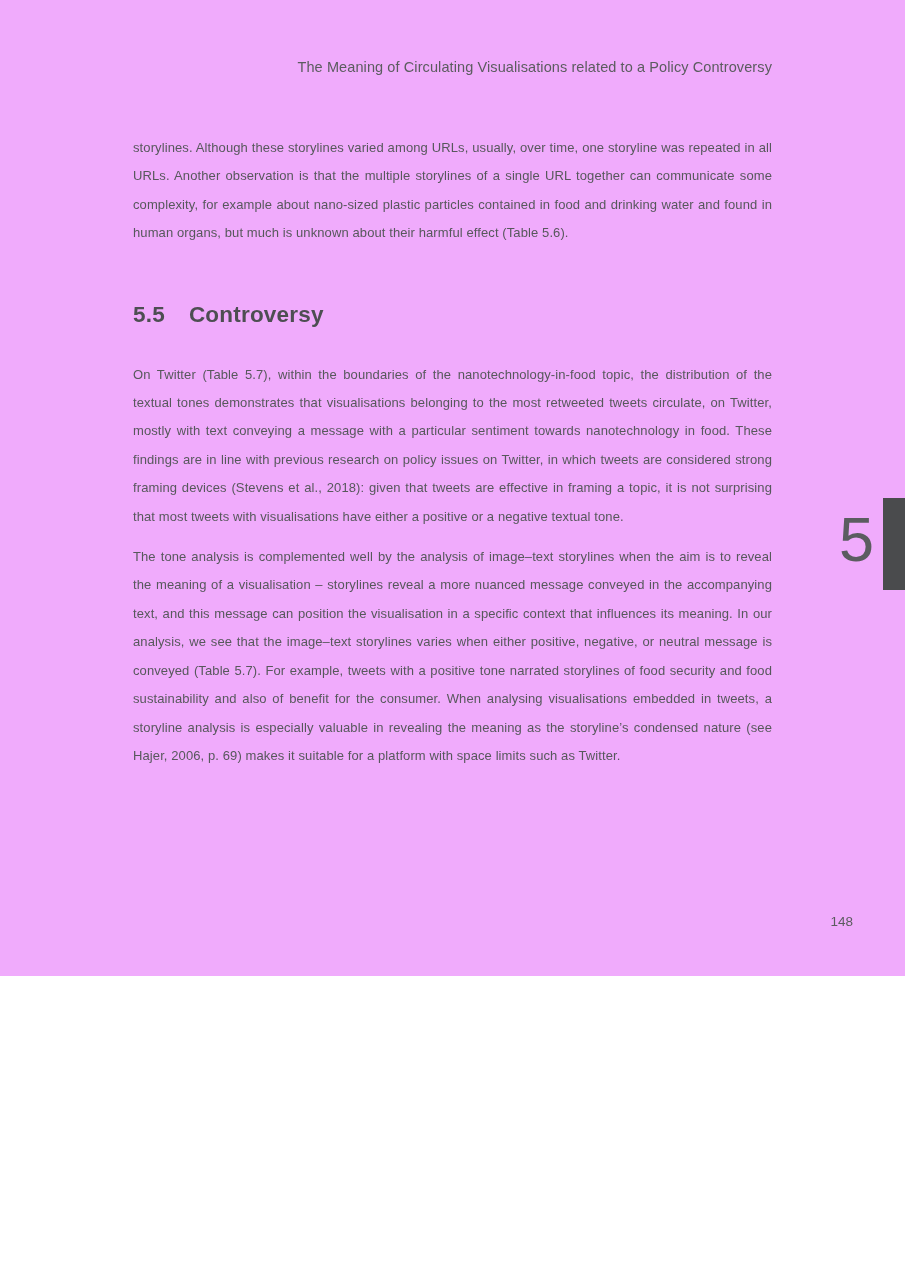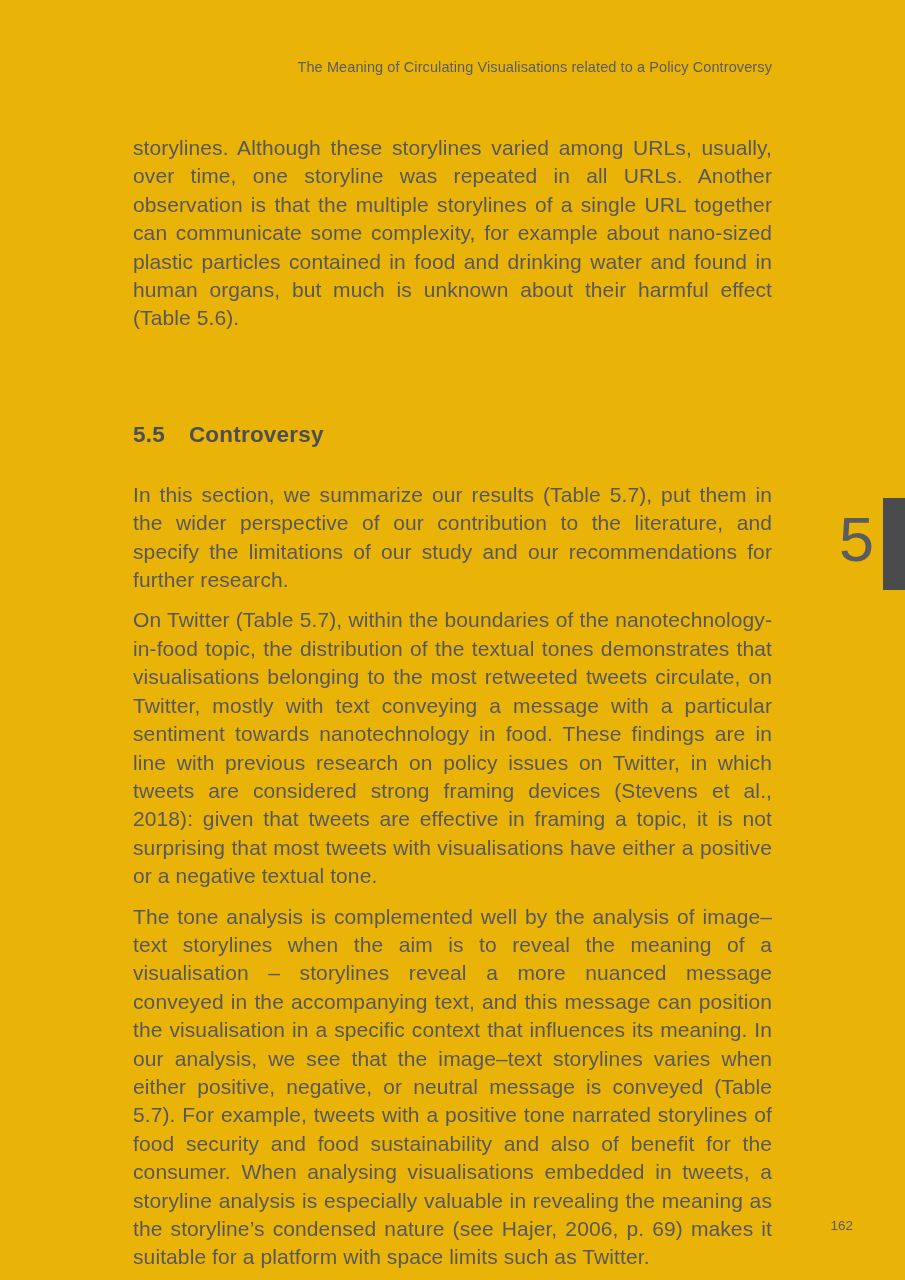--- a/index.html
+++ b/index.html
@@ -3,22 +3,22 @@
 <meta charset="utf-8">
 <style>
   html, body {
     margin: 0;
     padding: 0;
     background: #ffffff;
   }
   .page {
     position: relative;
     width: 905px;
-    height: 1280px;
-    background: #eab308;
+    height: 976px;
+    background: #f0abfc;
     overflow: hidden;
     font-family: "Liberation Sans", sans-serif;
   }
   .running-head {
     position: absolute;
     top: 58px;
     left: 133px;
     width: 639px;
     text-align: right;
     font-size: 14.5px;
@@ -27,41 +27,40 @@
     color: #5b5c5f;
   }
   .body-block {
     position: absolute;
     top: 134px;
     left: 133px;
     width: 639px;
   }
   .body-text {
     margin: 0;
-    font-size: 21px;
+    font-size: 13px;
     line-height: 28.4px;
     text-align: justify;
     color: #57585c;
     letter-spacing: 0.1px;
   }
   .body-text + .body-text {
     margin-top: 12px;
   }
   .section-heading {
     margin: 53px 0 32px 0;
     font-size: 22.5px;
     line-height: 28px;
     font-weight: bold;
     color: #4d4e52;
     letter-spacing: 0.2px;
   }
   .section-heading .heading-number {
     display: inline-block;
     margin-right: 24px;
-    margin-top: 35px;
   }
   .chapter-tab-rect {
     position: absolute;
     top: 498px;
     right: 0;
     width: 22px;
     height: 92px;
     background: #4a4b4d;
   }
   .chapter-tab-number {
@@ -89,27 +88,26 @@
   <div class="running-head">The Meaning of Circulating Visualisations related to a Policy Controversy</div>
 
   <div class="body-block">
 
     <p class="body-text">storylines. Although these storylines varied among URLs, usually, over time, one storyline was repeated in all URLs. Another observation is that the multiple storylines of a single URL together can communicate some complexity, for example about nano-sized plastic particles contained in food and drinking water and found in human organs, but much is unknown about their harmful effect (Table 5.6).</p>
 
     <h2 class="section-heading">
       <span class="heading-number">5.5</span><span>Controversy</span>
     </h2>
 
-    <p class="body-text">In this section, we summarize our results (Table 5.7), put them in the wider perspective of our contribution to the literature, and specify the limitations of our study and our recommendations for further research.</p>
 
     <p class="body-text">On Twitter (Table 5.7), within the boundaries of the nanotechnology-in-food topic, the distribution of the textual tones demonstrates that visualisations belonging to the most retweeted tweets circulate, on Twitter, mostly with text conveying a message with a particular sentiment towards nanotechnology in food. These findings are in line with previous research on policy issues on Twitter, in which tweets are considered strong framing devices (Stevens et al., 2018): given that tweets are effective in framing a topic, it is not surprising that most tweets with visualisations have either a positive or a negative textual tone.</p>
 
     <p class="body-text">The tone analysis is complemented well by the analysis of image–text storylines when the aim is to reveal the meaning of a visualisation – storylines reveal a more nuanced message conveyed in the accompanying text, and this message can position the visualisation in a specific context that influences its meaning. In our analysis, we see that the image–text storylines varies when either positive, negative, or neutral message is conveyed (Table 5.7). For example, tweets with a positive tone narrated storylines of food security and food sustainability and also of benefit for the consumer. When analysing visualisations embedded in tweets, a storyline analysis is especially valuable in revealing the meaning as the storyline’s condensed nature (see Hajer, 2006, p. 69) makes it suitable for a platform with space limits such as Twitter.</p>
 
   </div>
 
   <div class="chapter-tab-number">5</div>
 
   <div class="chapter-tab-rect"></div>
 
-  <div class="page-number">162</div>
+  <div class="page-number">148</div>
 
 </div>
 
 </body></html>

